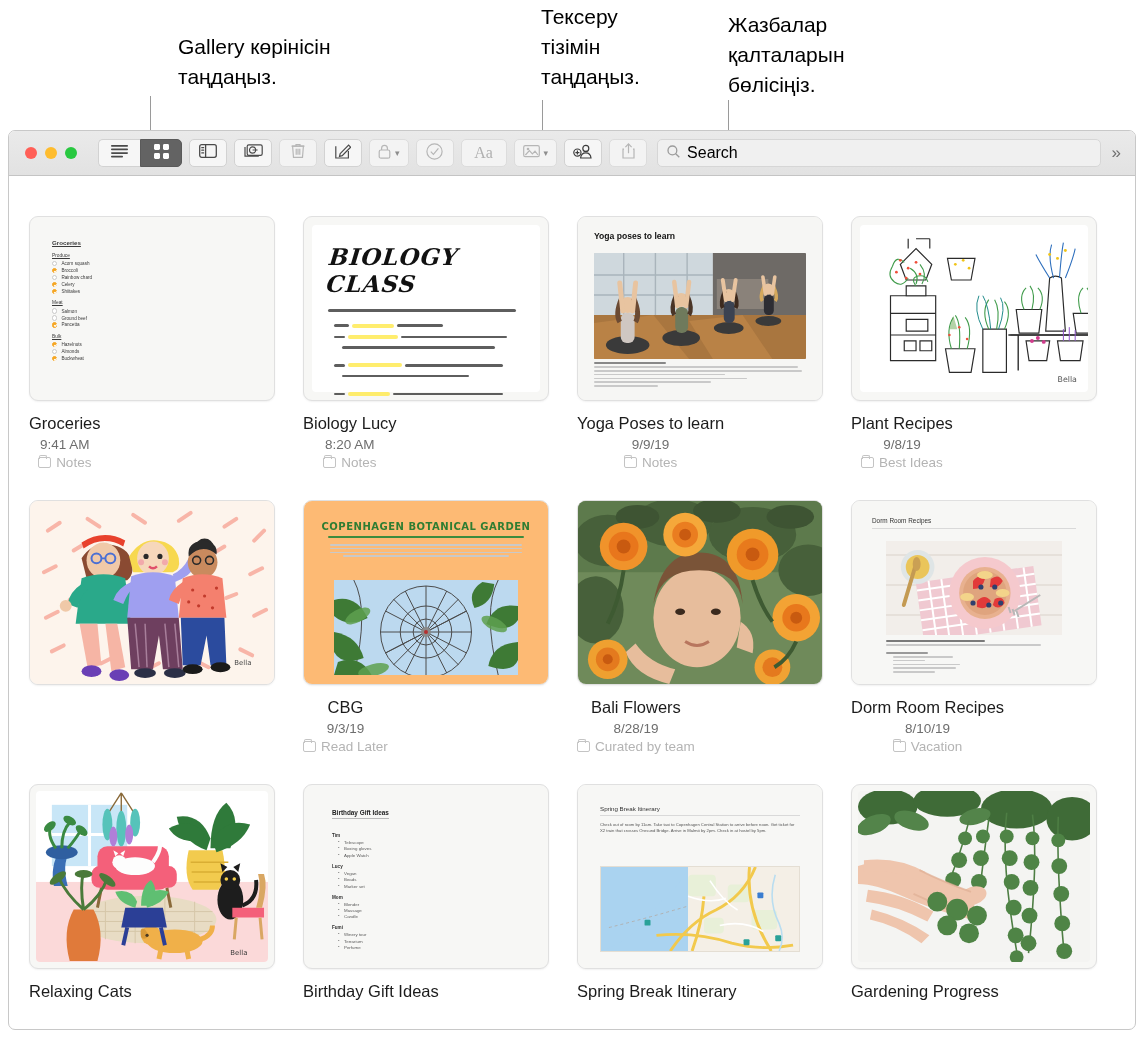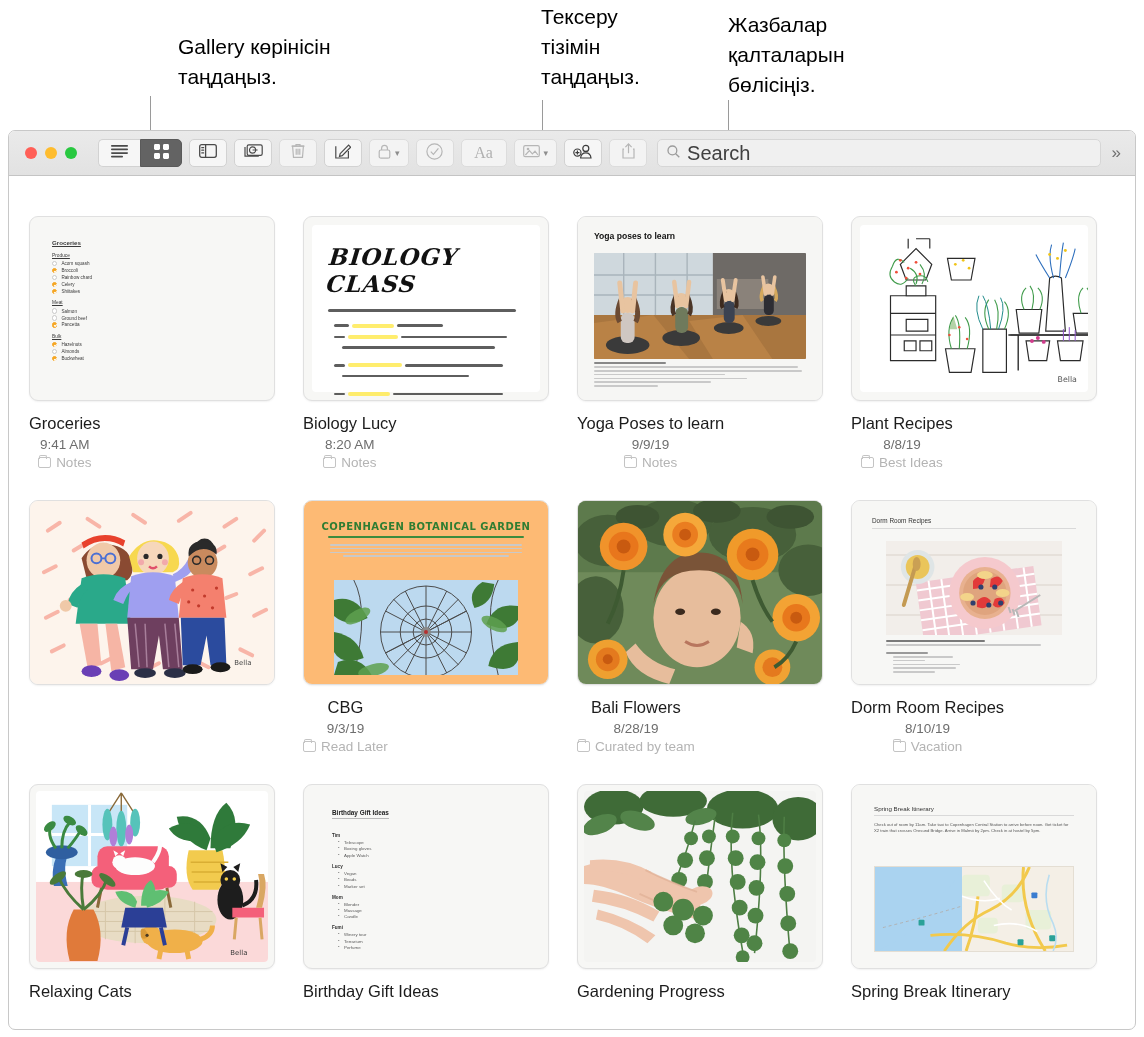--- a/index.html
+++ b/index.html
@@ -70,21 +70,21 @@
     flex: 1;
     height: 28px;
     background: #f0f0f0;
     border: 1px solid #d6d6d6;
     border-radius: 5px;
     display: flex; align-items: center;
     padding: 0 9px; gap: 7px;
     margin-left: 3px;
     max-width: 585px;
   }
-  .search .ph { color: #404040; font-size: 20px; }
+  .search .ph { color: #000000; font-size: 16px; }
   .chevrons { color: #6f6f6f; font-size: 17px; padding: 0 4px; margin-left:auto;}
 
   
   .content { padding: 40px 20px 0 20px; height: 855px; overflow: hidden; }
   .grid {
     display: grid;
     grid-template-columns: repeat(4, 1fr);
     column-gap: 10px;
     row-gap: 30px;
   }
@@ -603,21 +603,21 @@
                 </g>
               <g fill="#6aa84f">
                   <path d="M90 106 l4 -14 l4 14z" opacity=".5"></path>
                 </g>
               <text x="200" y="160" font-size="8" fill="#555" font-family="DejaVu Sans">Bella</text>
             </svg>
           </div>
         </div>
         <div class="meta">
           <div class="note-title">Plant Recipes</div>
-          <div class="note-date">8/8/19</div>
+          <div class="note-date">9/8/19</div>
           <div class="note-folder">
               <span class="folder-ico"></span>
               <span>Best Ideas</span>
             </div>
         </div>
       </div>
 
       <div class="card">
         <div class="thumb">
           <div class="thumb-inner">
@@ -1079,20 +1079,69 @@
             </ul>
           </div>
         </div>
         <div class="meta">
           <div class="note-title">Birthday Gift Ideas</div>
         </div>
       </div>
 
       <div class="card">
         <div class="thumb">
+          <div class="thumb-inner" style="background:#f7f7f5;">
+            <div class="sb-h">Spring Break Itinerary</div>
+            <div class="sb-rule"></div>
+            <div class="sb-p">Check out of room by 11am. Take taxi to Copenhagen Central Station to arrive before noon. Get ticket for X2 train that crosses Öresund Bridge. Arrive in Malmö by 2pm. Check in at hostel by 5pm.</div>
+            <div class="map">
+              <div class="sea"></div>
+              <svg width="100%" height="100%" viewBox="0 0 200 86" preserveAspectRatio="none" style="position:absolute;inset:0;">
+                <path d="M0 0 h88 q-6 14 -14 22 q-12 10 -22 24 q-8 12 -20 22 q-14 12 -32 18 h-0z" fill="#aad3f0"></path>
+                <rect x="0" y="0" width="200" height="86" fill="none"></rect>
+                <g fill="#e8f0d8">
+                  <rect x="88" y="8" width="28" height="22" rx="4"></rect>
+                    <rect x="128" y="18" width="22" height="18" rx="4"></rect>
+                  <rect x="104" y="52" width="20" height="16" rx="4"></rect>
+                    <rect x="152" y="44" width="26" height="20" rx="4"></rect>
+                </g>
+                <g stroke="#f2c94c" stroke-width="3" fill="none">
+                  <path d="M70 86 q20 -30 46 -42 q28 -14 40 -44"></path>
+                  <path d="M92 86 q10 -28 12 -56"></path>
+                  <path d="M56 70 q40 -4 76 8 q30 8 62 2"></path>
+                  <path d="M150 0 q-4 44 22 86"></path>
+                </g>
+                <g stroke="#ffffff" stroke-width="1.6" fill="none">
+                  <path d="M88 30 q22 8 38 2 M110 14 q14 22 28 30 M120 60 q24 -6 44 6"></path>
+                </g>
+                <g stroke="#b9ddf0" stroke-width="1.6" fill="none">
+                    <path d="M176 8 q-8 26 4 50 q6 14 0 28"></path>
+                  </g>
+                <g fill="#2aa198">
+                    <rect x="44" y="54" width="6" height="6" rx="1"></rect>
+                    <rect x="144" y="74" width="6" height="6" rx="1"></rect>
+                    <rect x="176" y="70" width="6" height="6" rx="1"></rect>
+                  </g>
+                <g fill="#3a7dd0">
+                    <rect x="158" y="26" width="6" height="6" rx="1"></rect>
+                  </g>
+                <g stroke="#b0b0b0" stroke-width="1" stroke-dasharray="3 3" fill="none">
+                    <path d="M8 62 q40 -10 80 -22"></path>
+                  </g>
+              </svg>
+            </div>
+          </div>
+        </div>
+        <div class="meta">
+          <div class="note-title">Spring Break Itinerary</div>
+        </div>
+      </div>
+
+      <div class="card">
+        <div class="thumb">
           <div class="thumb-inner" style="margin:6px;border-radius:4px;overflow:hidden;">
             <svg width="100%" height="100%" viewBox="0 0 234 173" preserveAspectRatio="none">
               <rect width="234" height="173" fill="#f4f4f2"></rect>
               <g fill="#3f6b37">
                 <ellipse cx="30" cy="16" rx="30" ry="18"></ellipse>
                   <ellipse cx="90" cy="10" rx="34" ry="16"></ellipse>
                 <ellipse cx="160" cy="18" rx="36" ry="20"></ellipse>
                   <ellipse cx="216" cy="28" rx="26" ry="22"></ellipse>
               </g>
               <g fill="#53844a">
@@ -1152,64 +1201,15 @@
                   <circle cx="112" cy="144" r="10"></circle>
               </g>
             </svg>
           </div>
         </div>
         <div class="meta">
           <div class="note-title">Gardening Progress</div>
         </div>
       </div>
 
-      <div class="card">
-        <div class="thumb">
-          <div class="thumb-inner" style="background:#f7f7f5;">
-            <div class="sb-h">Spring Break Itinerary</div>
-            <div class="sb-rule"></div>
-            <div class="sb-p">Check out of room by 11am. Take taxi to Copenhagen Central Station to arrive before noon. Get ticket for X2 train that crosses Öresund Bridge. Arrive in Malmö by 2pm. Check in at hostel by 5pm.</div>
-            <div class="map">
-              <div class="sea"></div>
-              <svg width="100%" height="100%" viewBox="0 0 200 86" preserveAspectRatio="none" style="position:absolute;inset:0;">
-                <path d="M0 0 h88 q-6 14 -14 22 q-12 10 -22 24 q-8 12 -20 22 q-14 12 -32 18 h-0z" fill="#aad3f0"></path>
-                <rect x="0" y="0" width="200" height="86" fill="none"></rect>
-                <g fill="#e8f0d8">
-                  <rect x="88" y="8" width="28" height="22" rx="4"></rect>
-                    <rect x="128" y="18" width="22" height="18" rx="4"></rect>
-                  <rect x="104" y="52" width="20" height="16" rx="4"></rect>
-                    <rect x="152" y="44" width="26" height="20" rx="4"></rect>
-                </g>
-                <g stroke="#f2c94c" stroke-width="3" fill="none">
-                  <path d="M70 86 q20 -30 46 -42 q28 -14 40 -44"></path>
-                  <path d="M92 86 q10 -28 12 -56"></path>
-                  <path d="M56 70 q40 -4 76 8 q30 8 62 2"></path>
-                  <path d="M150 0 q-4 44 22 86"></path>
-                </g>
-                <g stroke="#ffffff" stroke-width="1.6" fill="none">
-                  <path d="M88 30 q22 8 38 2 M110 14 q14 22 28 30 M120 60 q24 -6 44 6"></path>
-                </g>
-                <g stroke="#b9ddf0" stroke-width="1.6" fill="none">
-                    <path d="M176 8 q-8 26 4 50 q6 14 0 28"></path>
-                  </g>
-                <g fill="#2aa198">
-                    <rect x="44" y="54" width="6" height="6" rx="1"></rect>
-                    <rect x="144" y="74" width="6" height="6" rx="1"></rect>
-                    <rect x="176" y="70" width="6" height="6" rx="1"></rect>
-                  </g>
-                <g fill="#3a7dd0">
-                    <rect x="158" y="26" width="6" height="6" rx="1"></rect>
-                  </g>
-                <g stroke="#b0b0b0" stroke-width="1" stroke-dasharray="3 3" fill="none">
-                    <path d="M8 62 q40 -10 80 -22"></path>
-                  </g>
-              </svg>
-            </div>
-          </div>
-        </div>
-        <div class="meta">
-          <div class="note-title">Spring Break Itinerary</div>
-        </div>
-      </div>
-
     </div>
   </div>
 </div>
 
 </body></html>

